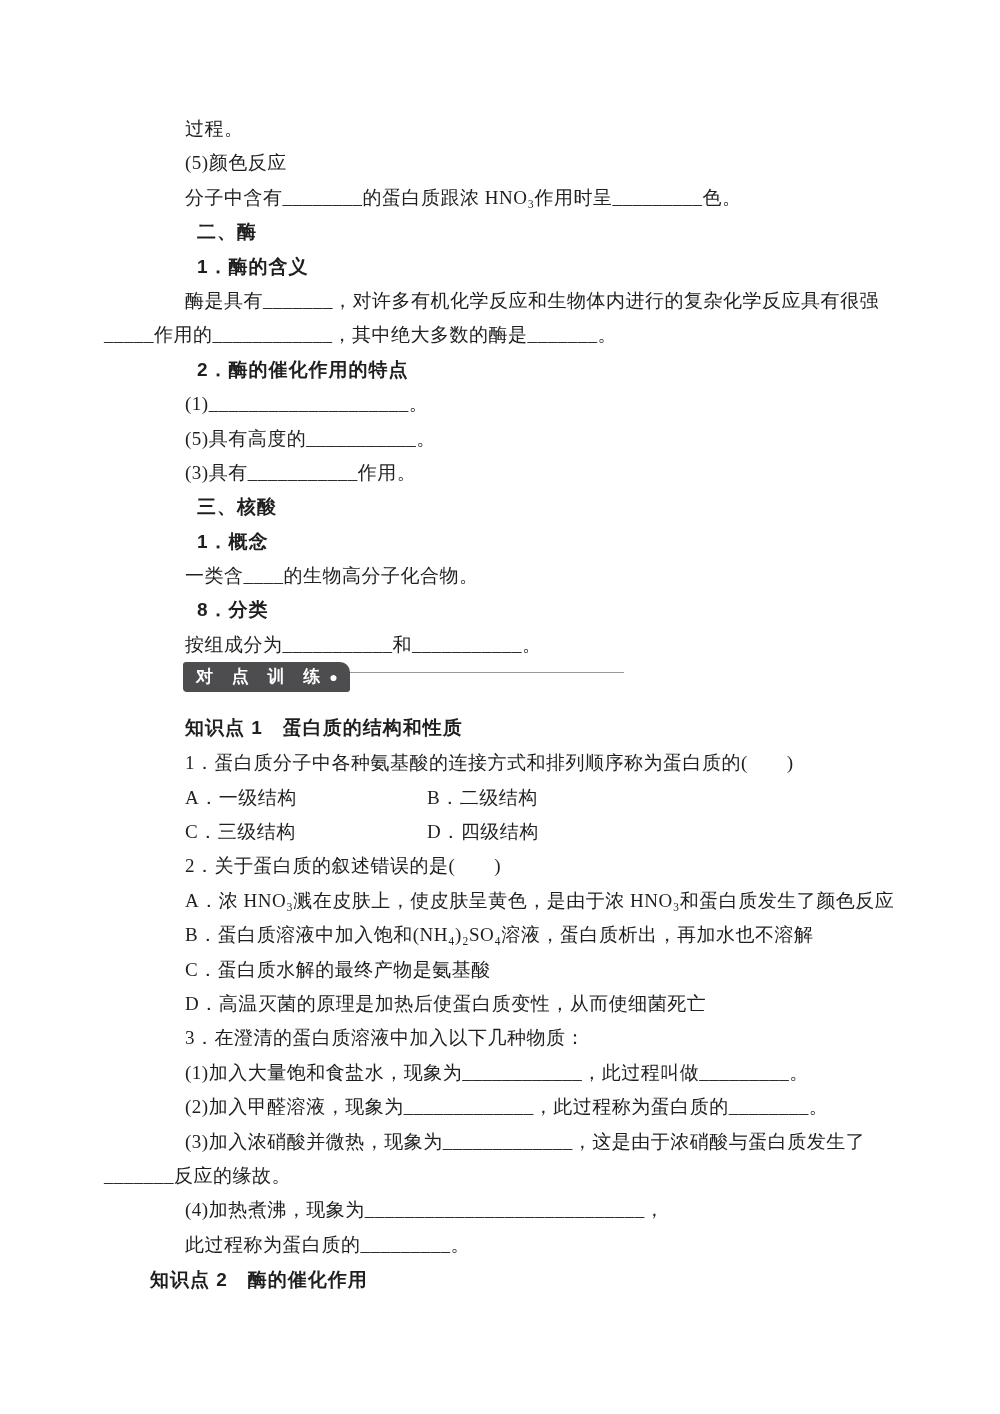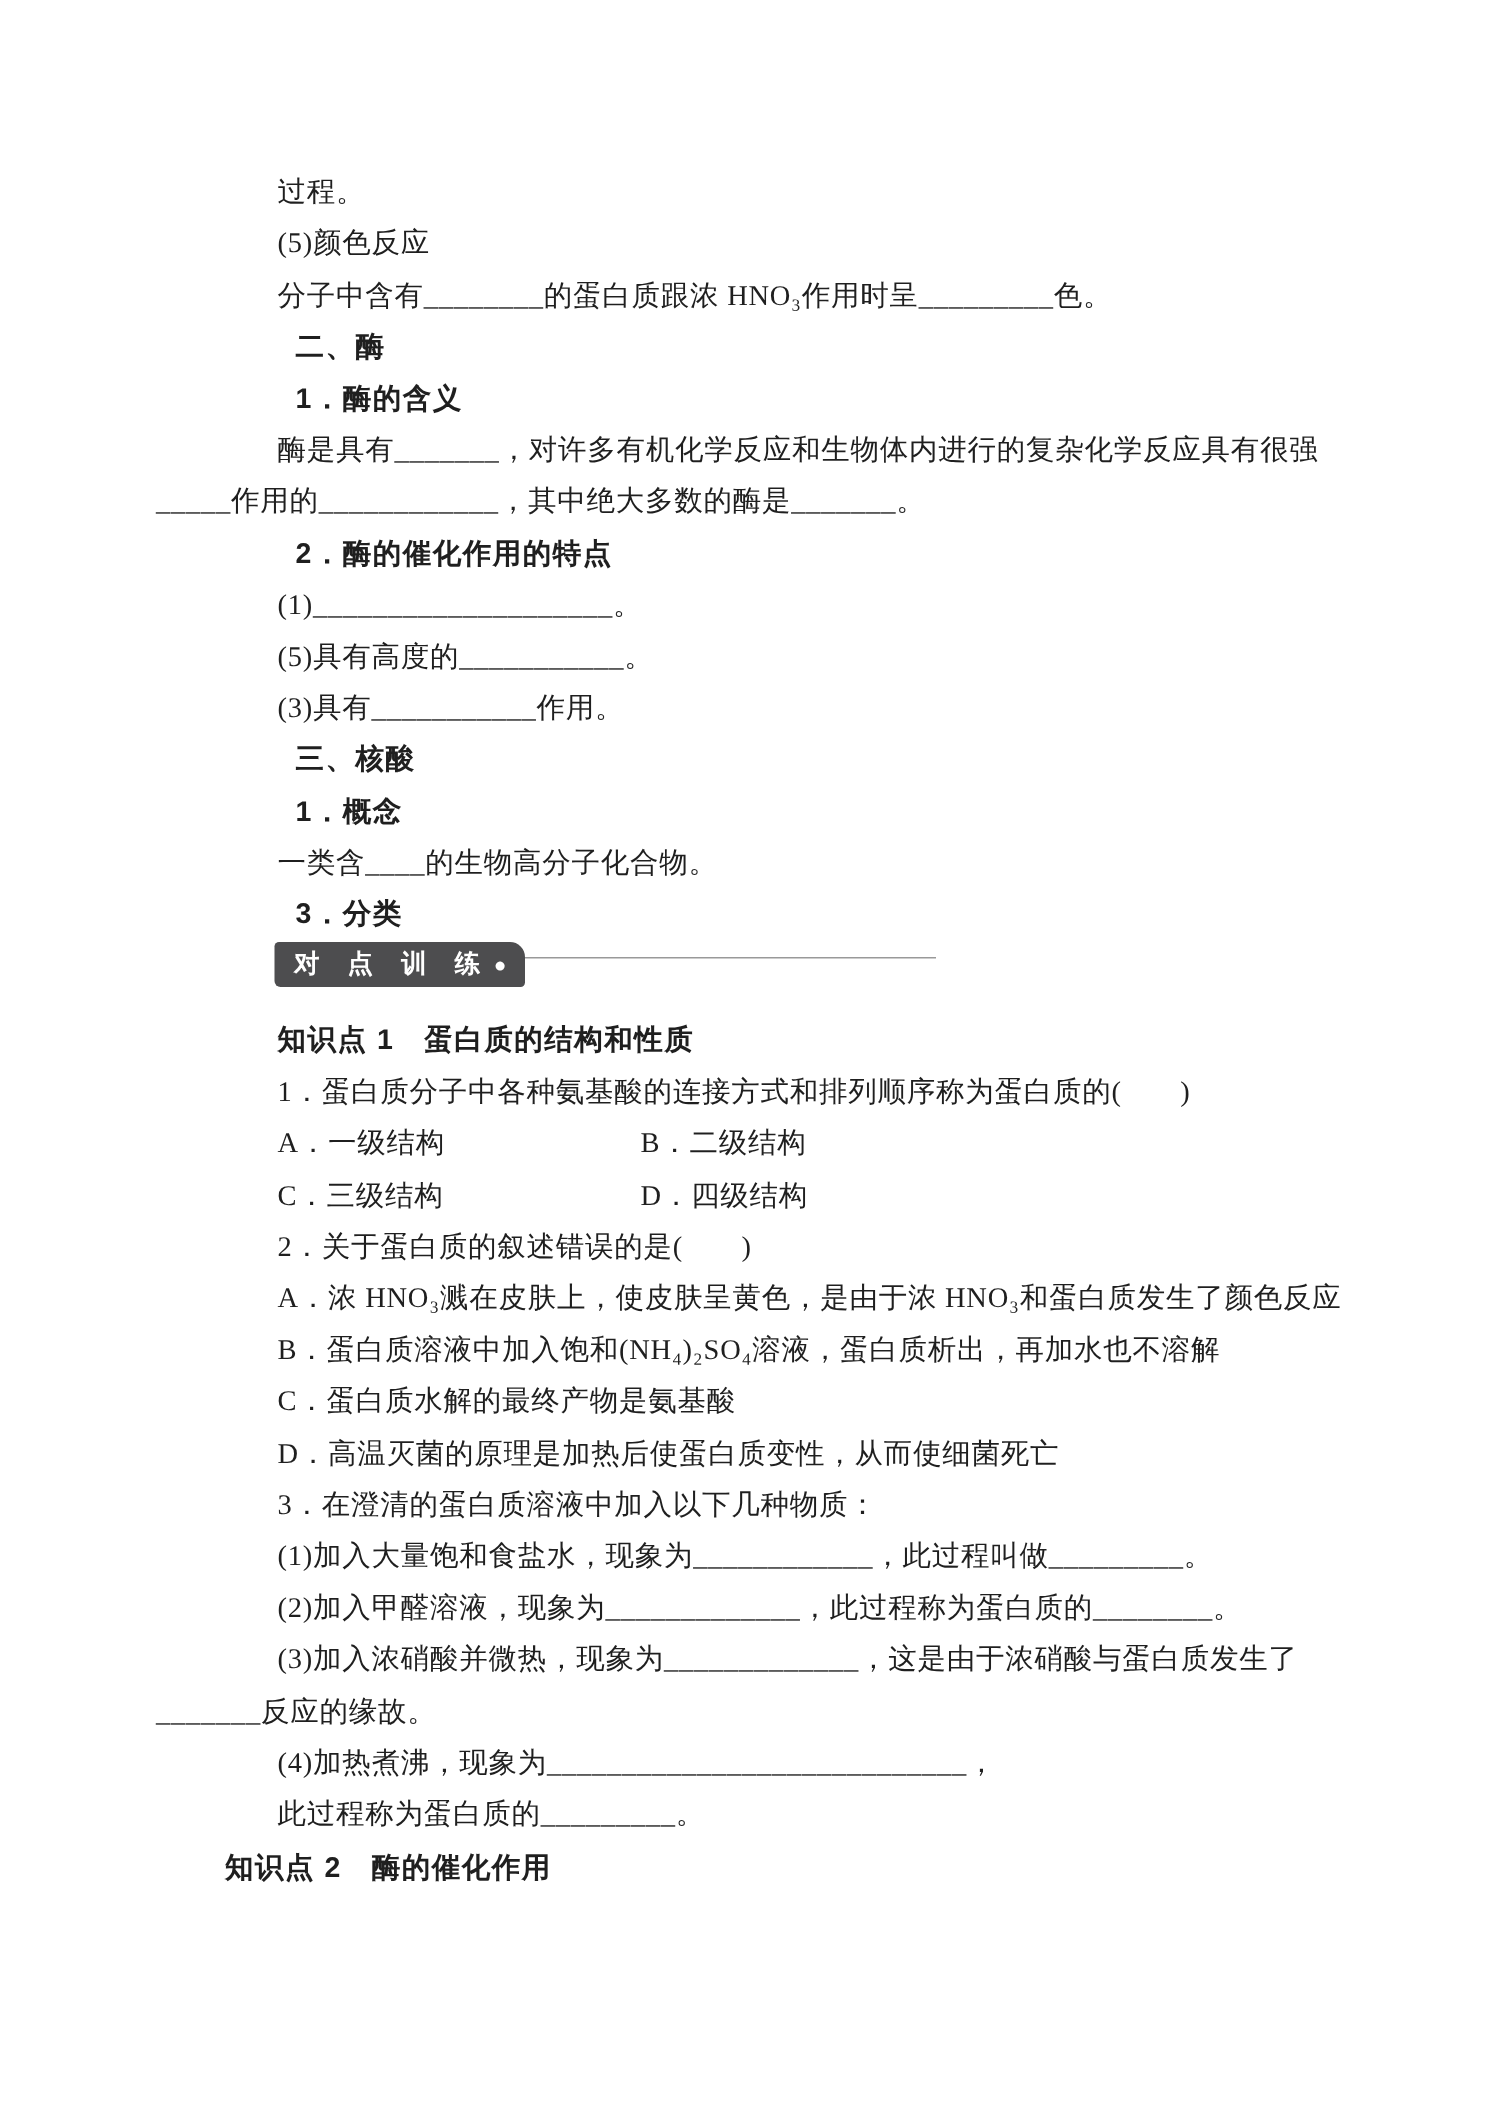--- a/index.html
+++ b/index.html
@@ -99,21 +99,22 @@
       <div class="line head">1．酶的含义</div>
       <div class="line body">酶是具有_______，对许多有机化学反应和生物体内进行的复杂化学反应具有很强</div>
       <div class="line body outdent">_____作用的____________，其中绝大多数的酶是_______。</div>
       <div class="line head">2．酶的催化作用的特点</div>
       <div class="line body">(1)____________________。</div>
       <div class="line body">(5)具有高度的___________。</div>
       <div class="line body">(3)具有___________作用。</div>
       <div class="line head">三、核酸</div>
       <div class="line head">1．概念</div>
       <div class="line body">一类含____的生物高分子化合物。</div>
-      <div class="line head">3．分类</div>
+      <div class="line head">8．分类</div>
+      <div class="line body">按组成分为___________和___________。</div>
       <div class="line banner-row">
         <div class="badge" style="background: rgb(77, 77, 79); color: rgb(255, 255, 255);">
           <span class="badge-label">对 点 训 练</span>
           <span class="badge-dot">●</span>
         </div>
         <div class="rule" style="background: rgb(153, 153, 153);"></div>
       </div>
       <div class="line kp">知识点 1　蛋白质的结构和性质</div>
       <div class="line body">1．蛋白质分子中各种氨基酸的连接方式和排列顺序称为蛋白质的(　　)</div>
       <div class="line options"><span class="opt-left">A．一级结构</span><span class="opt-right">B．二级结构</span></div>

